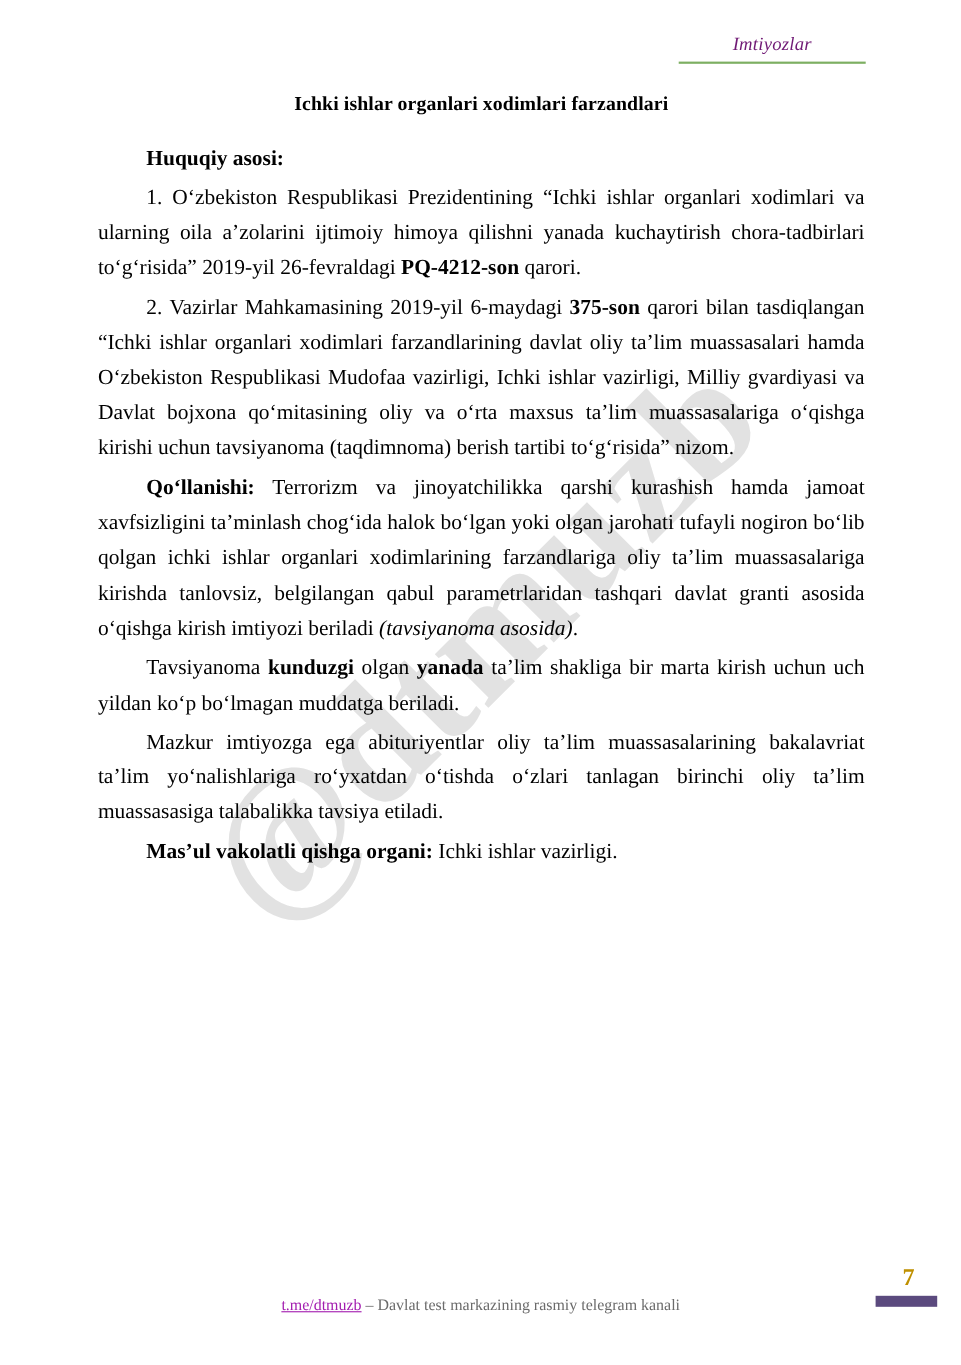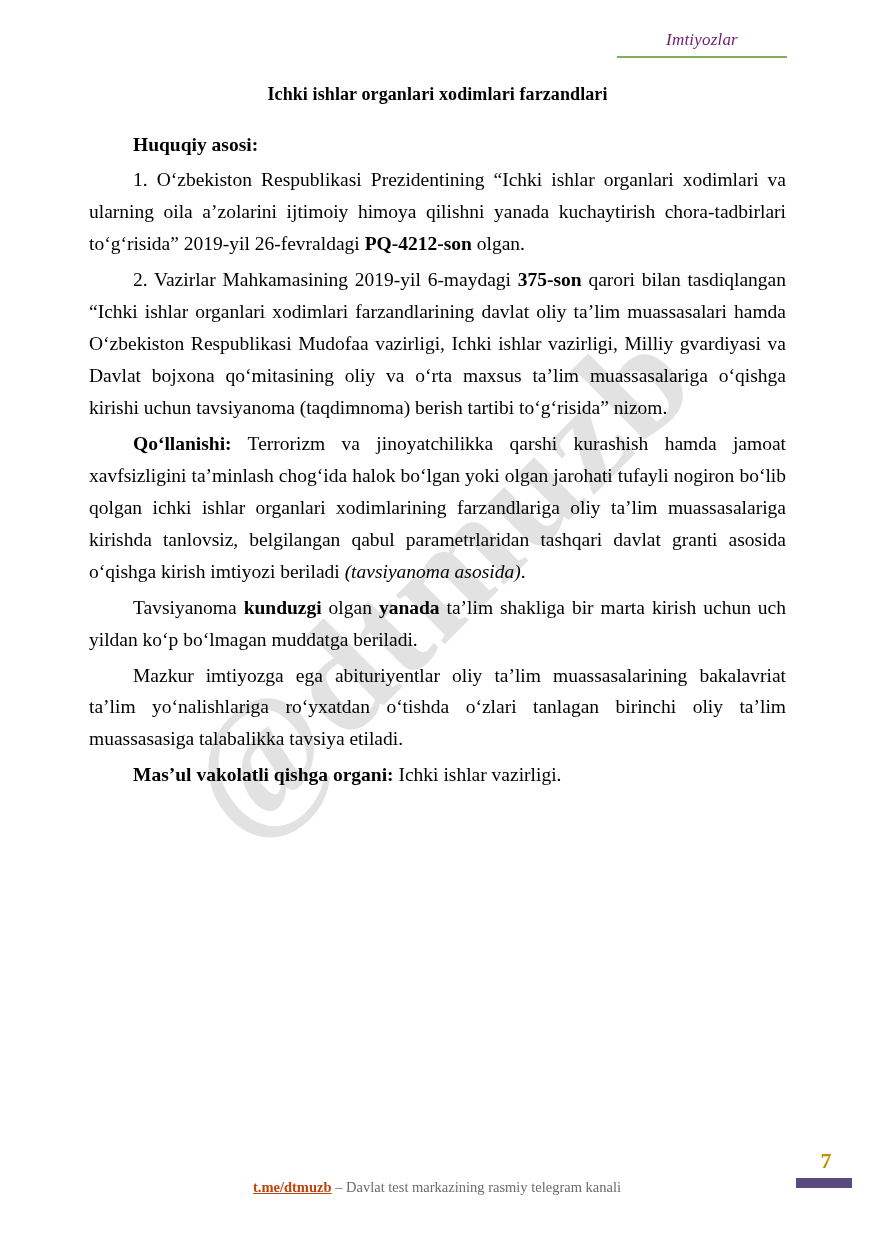--- a/index.html
+++ b/index.html
@@ -100,22 +100,22 @@
     top: 1178px;
     width: 874px;
     text-align: center;
     z-index: 2;
   }
   .footer-text {
     font-size: 14.5px;
     color: #6b6b6b;
   }
   .footer-link {
-    color: #c2410c;
-    font-weight: 700;
+    color: #a21caf;
+    font-weight: 400;
   }
   .pagenum-wrap {
     position: absolute;
     left: 796px;
     top: 1150px;
     width: 60px;
     text-align: center;
     z-index: 2;
   }
   .pagenum {
@@ -146,21 +146,21 @@
   </div>
 
   <div class="content">
 
     <h1 class="doc-title">Ichki ishlar organlari xodimlari farzandlari</h1>
 
     <p class="para tight">
       <b class="bold">Huquqiy asosi:</b>
     </p>
 
-    <p class="para"><span>1. O‘zbekiston Respublikasi Prezidentining “Ichki ishlar organlari xodimlari va ularning oila a’zolarini ijtimoiy himoya qilishni yanada kuchaytirish chora-tadbirlari to‘g‘risida” 2019-yil 26-fevraldagi </span><b class="bold">PQ-4212-son</b><span> olgan.</span></p>
+    <p class="para"><span>1. O‘zbekiston Respublikasi Prezidentining “Ichki ishlar organlari xodimlari va ularning oila a’zolarini ijtimoiy himoya qilishni yanada kuchaytirish chora-tadbirlari to‘g‘risida” 2019-yil 26-fevraldagi </span><b class="bold">PQ-4212-son</b><span> qarori.</span></p>
 
     <p class="para"><span>2. Vazirlar Mahkamasining 2019-yil 6-maydagi </span><b class="bold">375-son</b><span> qarori bilan tasdiqlangan “Ichki ishlar organlari xodimlari farzandlarining davlat oliy ta’lim muassasalari hamda O‘zbekiston Respublikasi Mudofaa vazirligi, Ichki ishlar vazirligi, Milliy gvardiyasi va Davlat bojxona qo‘mitasining oliy va o‘rta maxsus ta’lim muassasalariga o‘qishga kirishi uchun tavsiyanoma (taqdimnoma) berish tartibi to‘g‘risida” nizom.</span></p>
 
     <p class="para"><b class="bold">Qo‘llanishi:</b><span> Terrorizm va jinoyatchilikka qarshi kurashish hamda jamoat xavfsizligini ta’minlash chog‘ida halok bo‘lgan yoki olgan jarohati tufayli nogiron bo‘lib qolgan ichki ishlar organlari xodimlarining farzandlariga oliy ta’lim muassasalariga kirishda tanlovsiz, belgilangan qabul parametrlaridan tashqari davlat granti asosida o‘qishga kirish imtiyozi beriladi </span><i class="ital">(tavsiyanoma asosida)</i><span>.</span></p>
 
     <p class="para"><span>Tavsiyanoma </span><b class="bold">kunduzgi</b><span> olgan </span><b class="bold">yanada</b><span> ta’lim shakliga bir marta kirish uchun uch yildan ko‘p bo‘lmagan muddatga beriladi.</span></p>
 
     <p class="para">Mazkur imtiyozga ega abituriyentlar oliy ta’lim muassasalarining bakalavriat ta’lim yo‘nalishlariga ro‘yxatdan o‘tishda o‘zlari tanlagan birinchi oliy ta’lim muassasasiga talabalikka tavsiya etiladi.</p>
 
     <p class="para"><b class="bold">Mas’ul vakolatli qishga organi:</b><span> Ichki ishlar vazirligi.</span></p>

